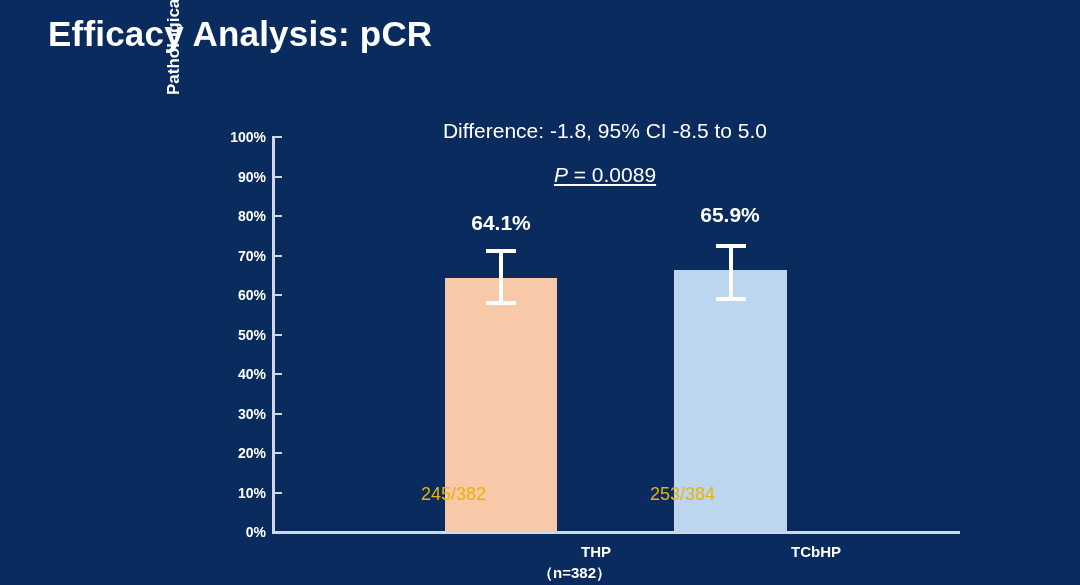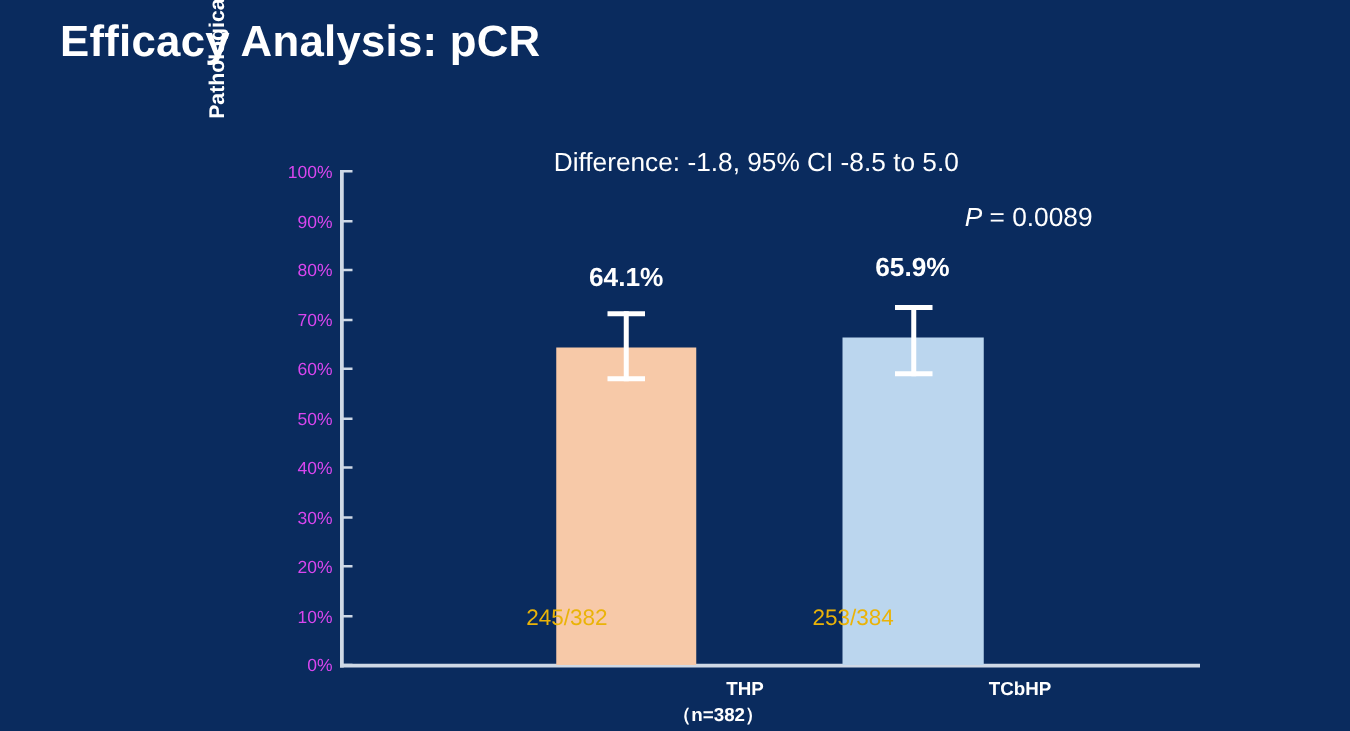--- a/index.html
+++ b/index.html
@@ -86,22 +86,22 @@
     height: 20px;
     margin-top: -10px;
   }
   .y-tick-label {
     position: absolute;
     right: 16px;
     top: 0;
     width: 58px;
     text-align: right;
     font-size: 14px;
-    font-weight: normal;
-    color: #d946ef;
+    font-weight: bold;
+    color: #ffffff;
     line-height: 20px;
   }
   .y-tick-mark {
     position: absolute;
     right: 0px;
     top: 9px;
     width: 10px;
     height: 2px;
     background: #cfd9e6;
   }
@@ -112,27 +112,28 @@
     left: 320px;
     top: 119px;
     width: 570px;
     text-align: center;
     font-size: 21px;
     color: #ffffff;
     white-space: nowrap;
   }
   #annotation-pvalue {
     position: absolute;
-    left: 304px;
+    left: 320px;
     top: 163px;
     width: 570px;
-    text-align: right;
+    text-align: center;
     font-size: 21px;
     color: #ffffff;
     white-space: nowrap;
+    text-decoration: underline;
   }
   #annotation-pvalue .p-italic {
     font-style: italic;
   }
 
   
   .bar {
     position: absolute;
     box-sizing: border-box;
   }

